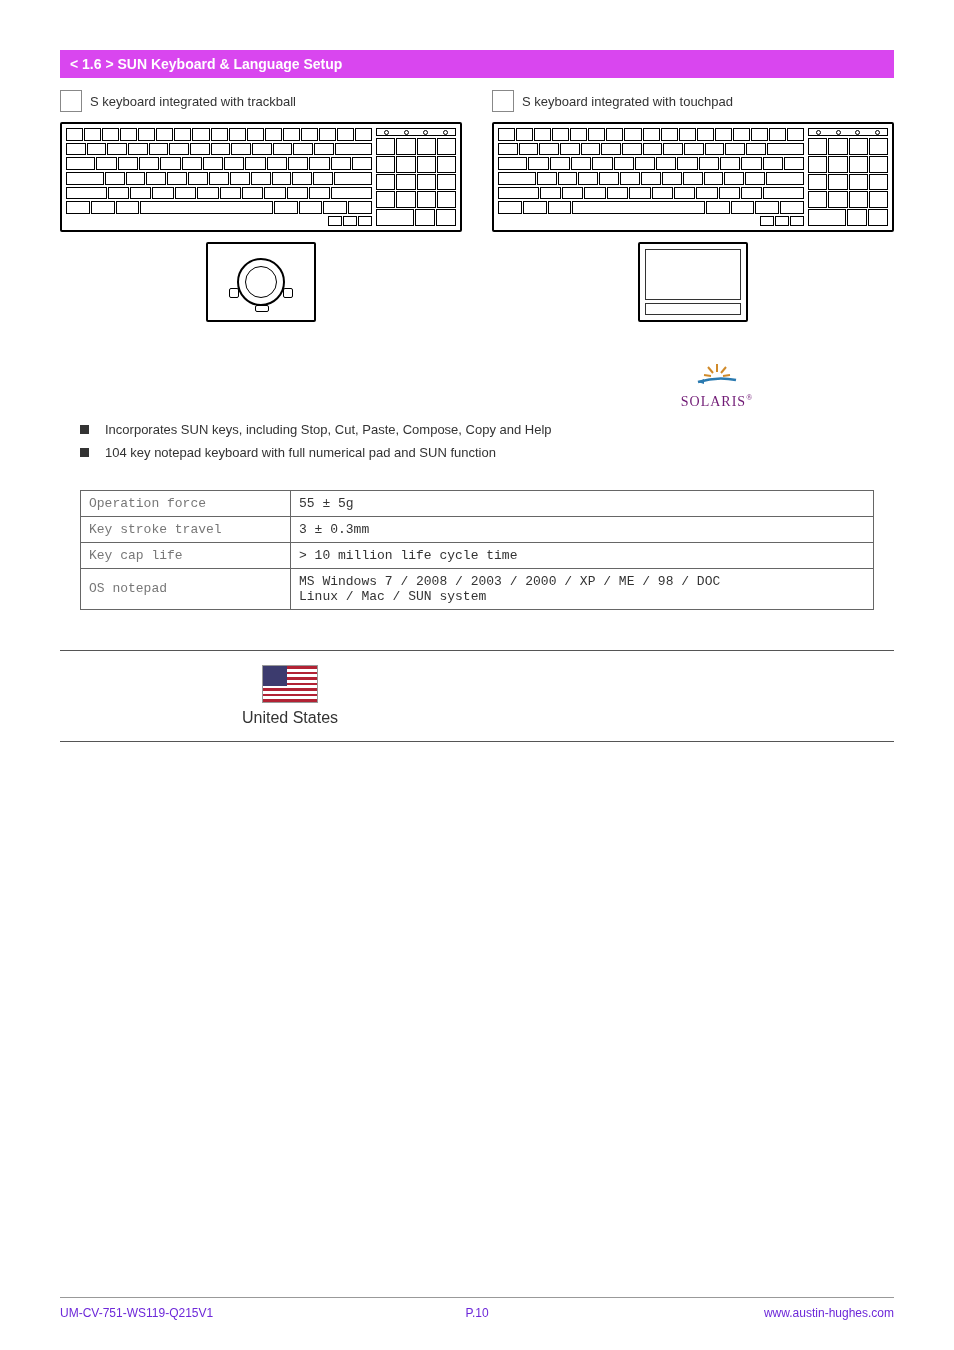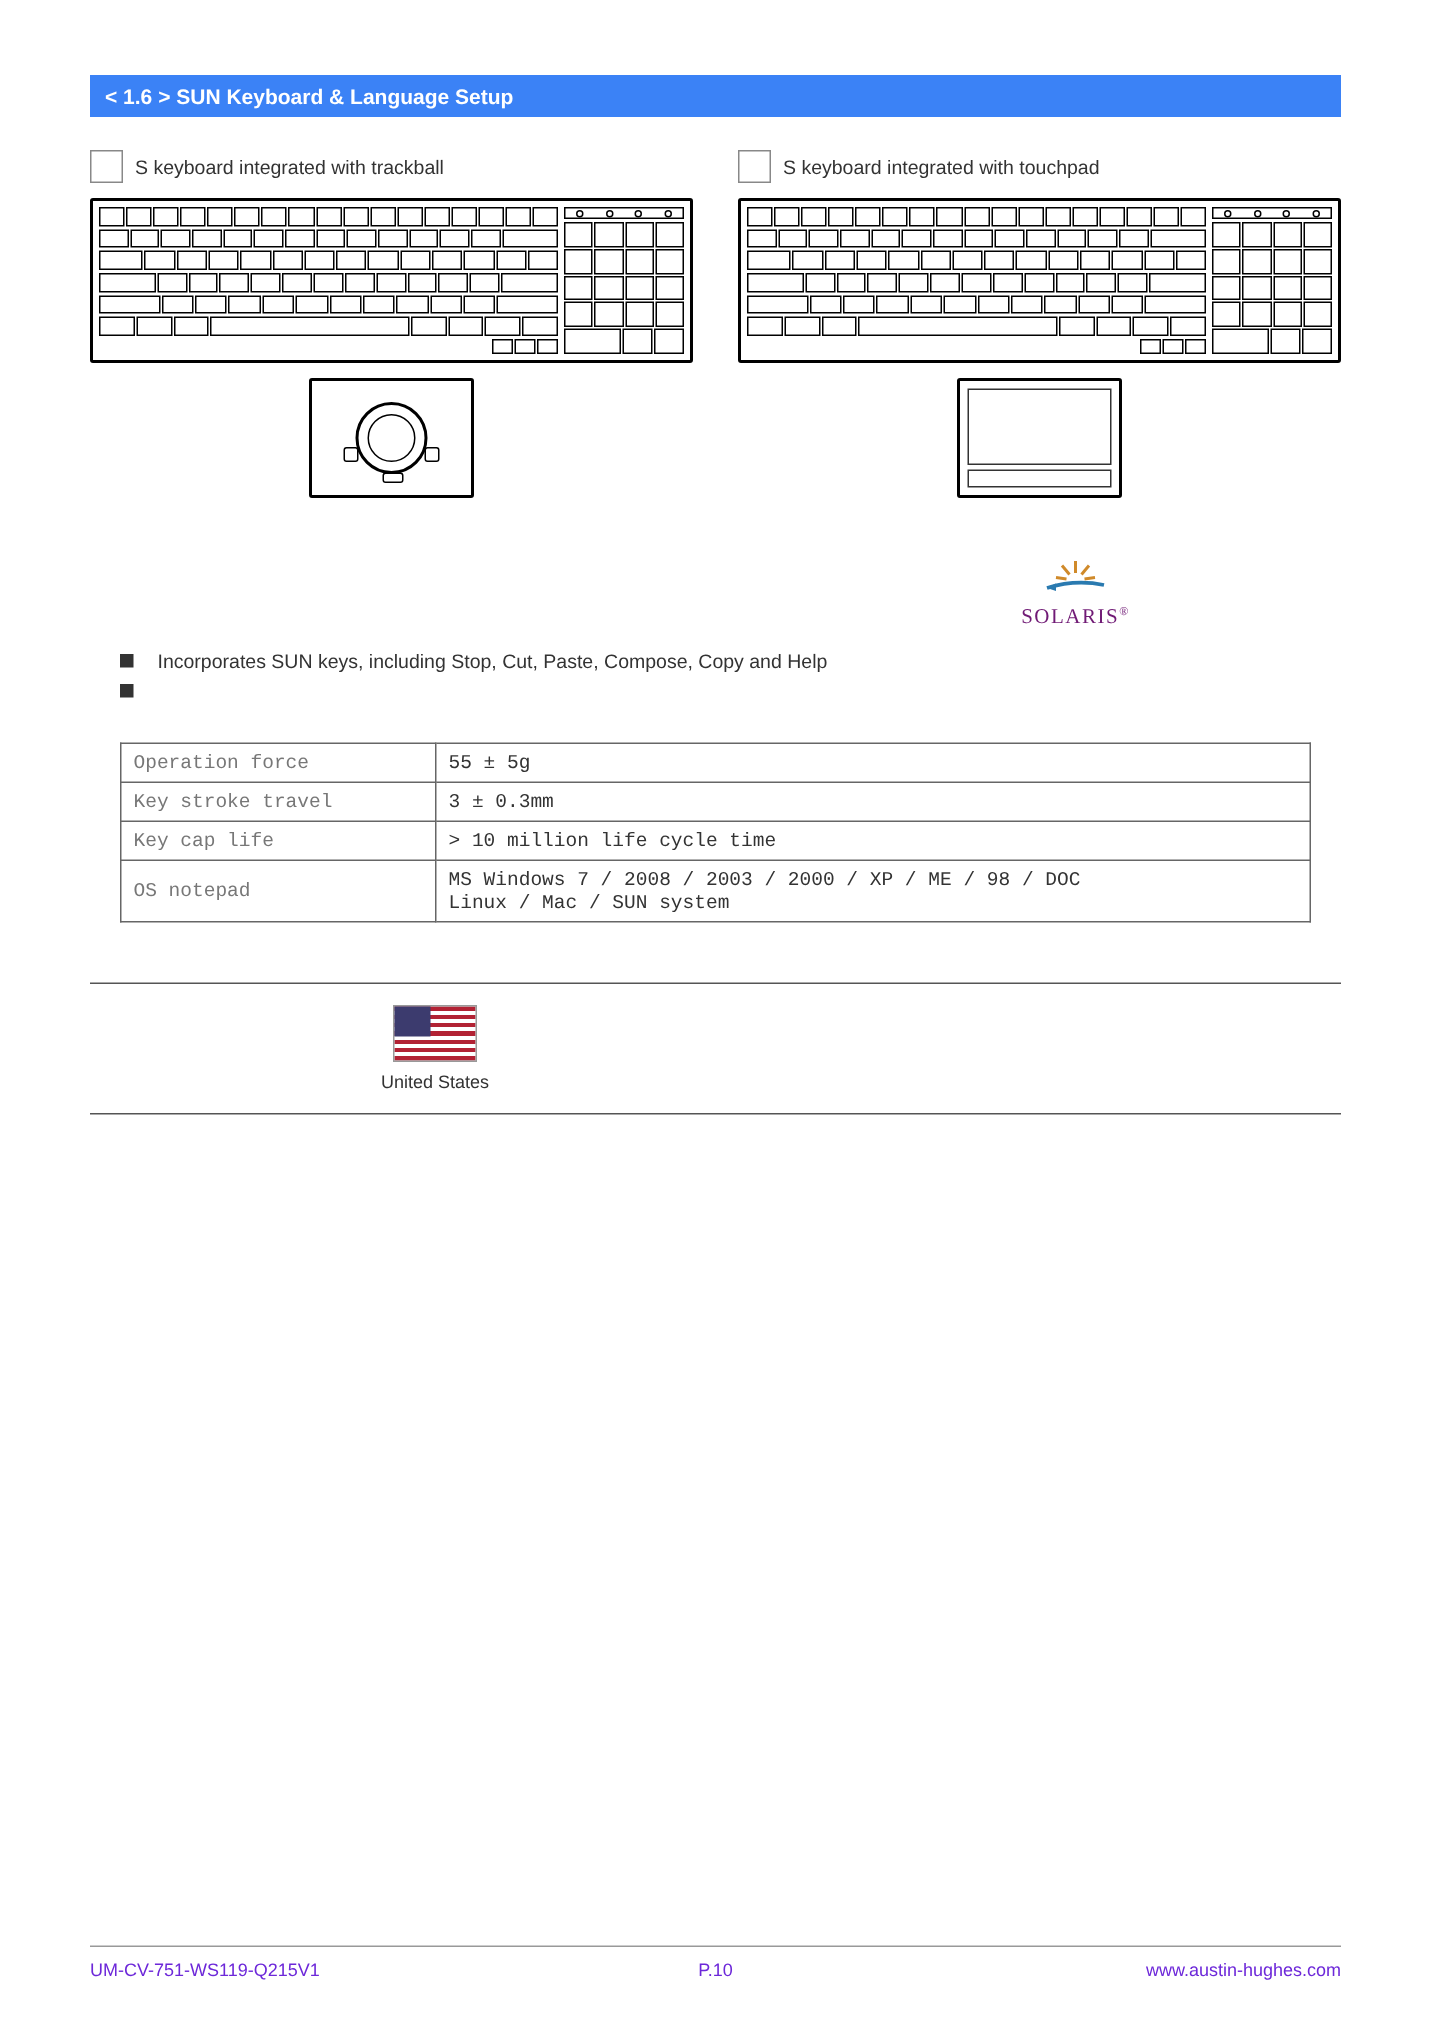--- a/index.html
+++ b/index.html
@@ -7,26 +7,26 @@
     width: 954px;
     height: 1350px;
     background: #fff;
     font-family: Arial, Helvetica, sans-serif;
     font-size: 13px;
     color: #333;
     position: relative;
     padding: 50px 60px 40px 60px;
   }
   .section-header {
-    background: #3b82f6;
+    background: #d946ef;
     color: #fff;
     padding: 6px 10px;
     font-size: 14px;
     font-weight: bold;
-    margin-bottom: 22px;
+    margin-bottom: 12px;
   }
   .layouts { display: flex; gap: 30px; margin-bottom: 40px; }
   .layout-col { flex: 1; }
   .layout-label { display: flex; align-items: center; margin-bottom: 10px; gap: 8px; }
   .layout-box { width: 22px; height: 22px; border: 1px solid #888; }
   .keyboard-full {
     border: 2px solid #000;
     border-radius: 2px;
     padding: 4px;
     display: flex;
@@ -120,21 +120,21 @@
   .spec-table td:first-child { width: 210px; color:#777; }
   .lang-section { border-top:1px solid #555; border-bottom:1px solid #555; padding: 14px 0; margin-top: 20px; }
   .flag-wrap { text-align:center; width:180px; margin-left:140px; }
   .flag {
     width:56px; height:38px; margin:0 auto 6px auto; position:relative; border:1px solid #999;
     background: linear-gradient(#b22234 0 7.7%, #fff 7.7% 15.4%, #b22234 15.4% 23.1%, #fff 23.1% 30.8%, #b22234 30.8% 38.5%, #fff 38.5% 46.2%, #b22234 46.2% 53.9%, #fff 53.9% 61.5%, #b22234 61.5% 69.2%, #fff 69.2% 76.9%, #b22234 76.9% 84.6%, #fff 84.6% 92.3%, #b22234 92.3% 100%);
   }
   .flag::before {
     content:''; position:absolute; left:0; top:0; width:24px; height:20px; background:#3c3b6e;
   }
-  .flag-caption { font-size:12px; }
+  .flag-caption { font-size:16px; }
   .footer {
     position:absolute; bottom:30px; left:60px; right:60px;
     border-top:1px solid #999; padding-top:8px;
     display:flex; justify-content:space-between; font-size:12px; color:#6d28d9;
   }
   .footer .center { position:absolute; left:50%; transform:translateX(-50%); }
 </style>
 </head>
 <body>
 
@@ -463,20 +463,21 @@
   </div>
 </div>
 
 <ul class="bullets">
   <li>
       <span class="bullet-sq"></span>
       <span>Incorporates SUN keys, including Stop, Cut, Paste, Compose, Copy and Help</span>
     </li>
   <li>
       <span class="bullet-sq"></span>
+      <span>104 key notepad keyboard with full numerical pad and SUN function</span>
     </li>
 </ul>
 
 <table class="spec-table">
   <tbody>
       <tr>
     <td>Operation force</td>
     <td>55 ± 5g</td>
   </tr>
   <tr>

